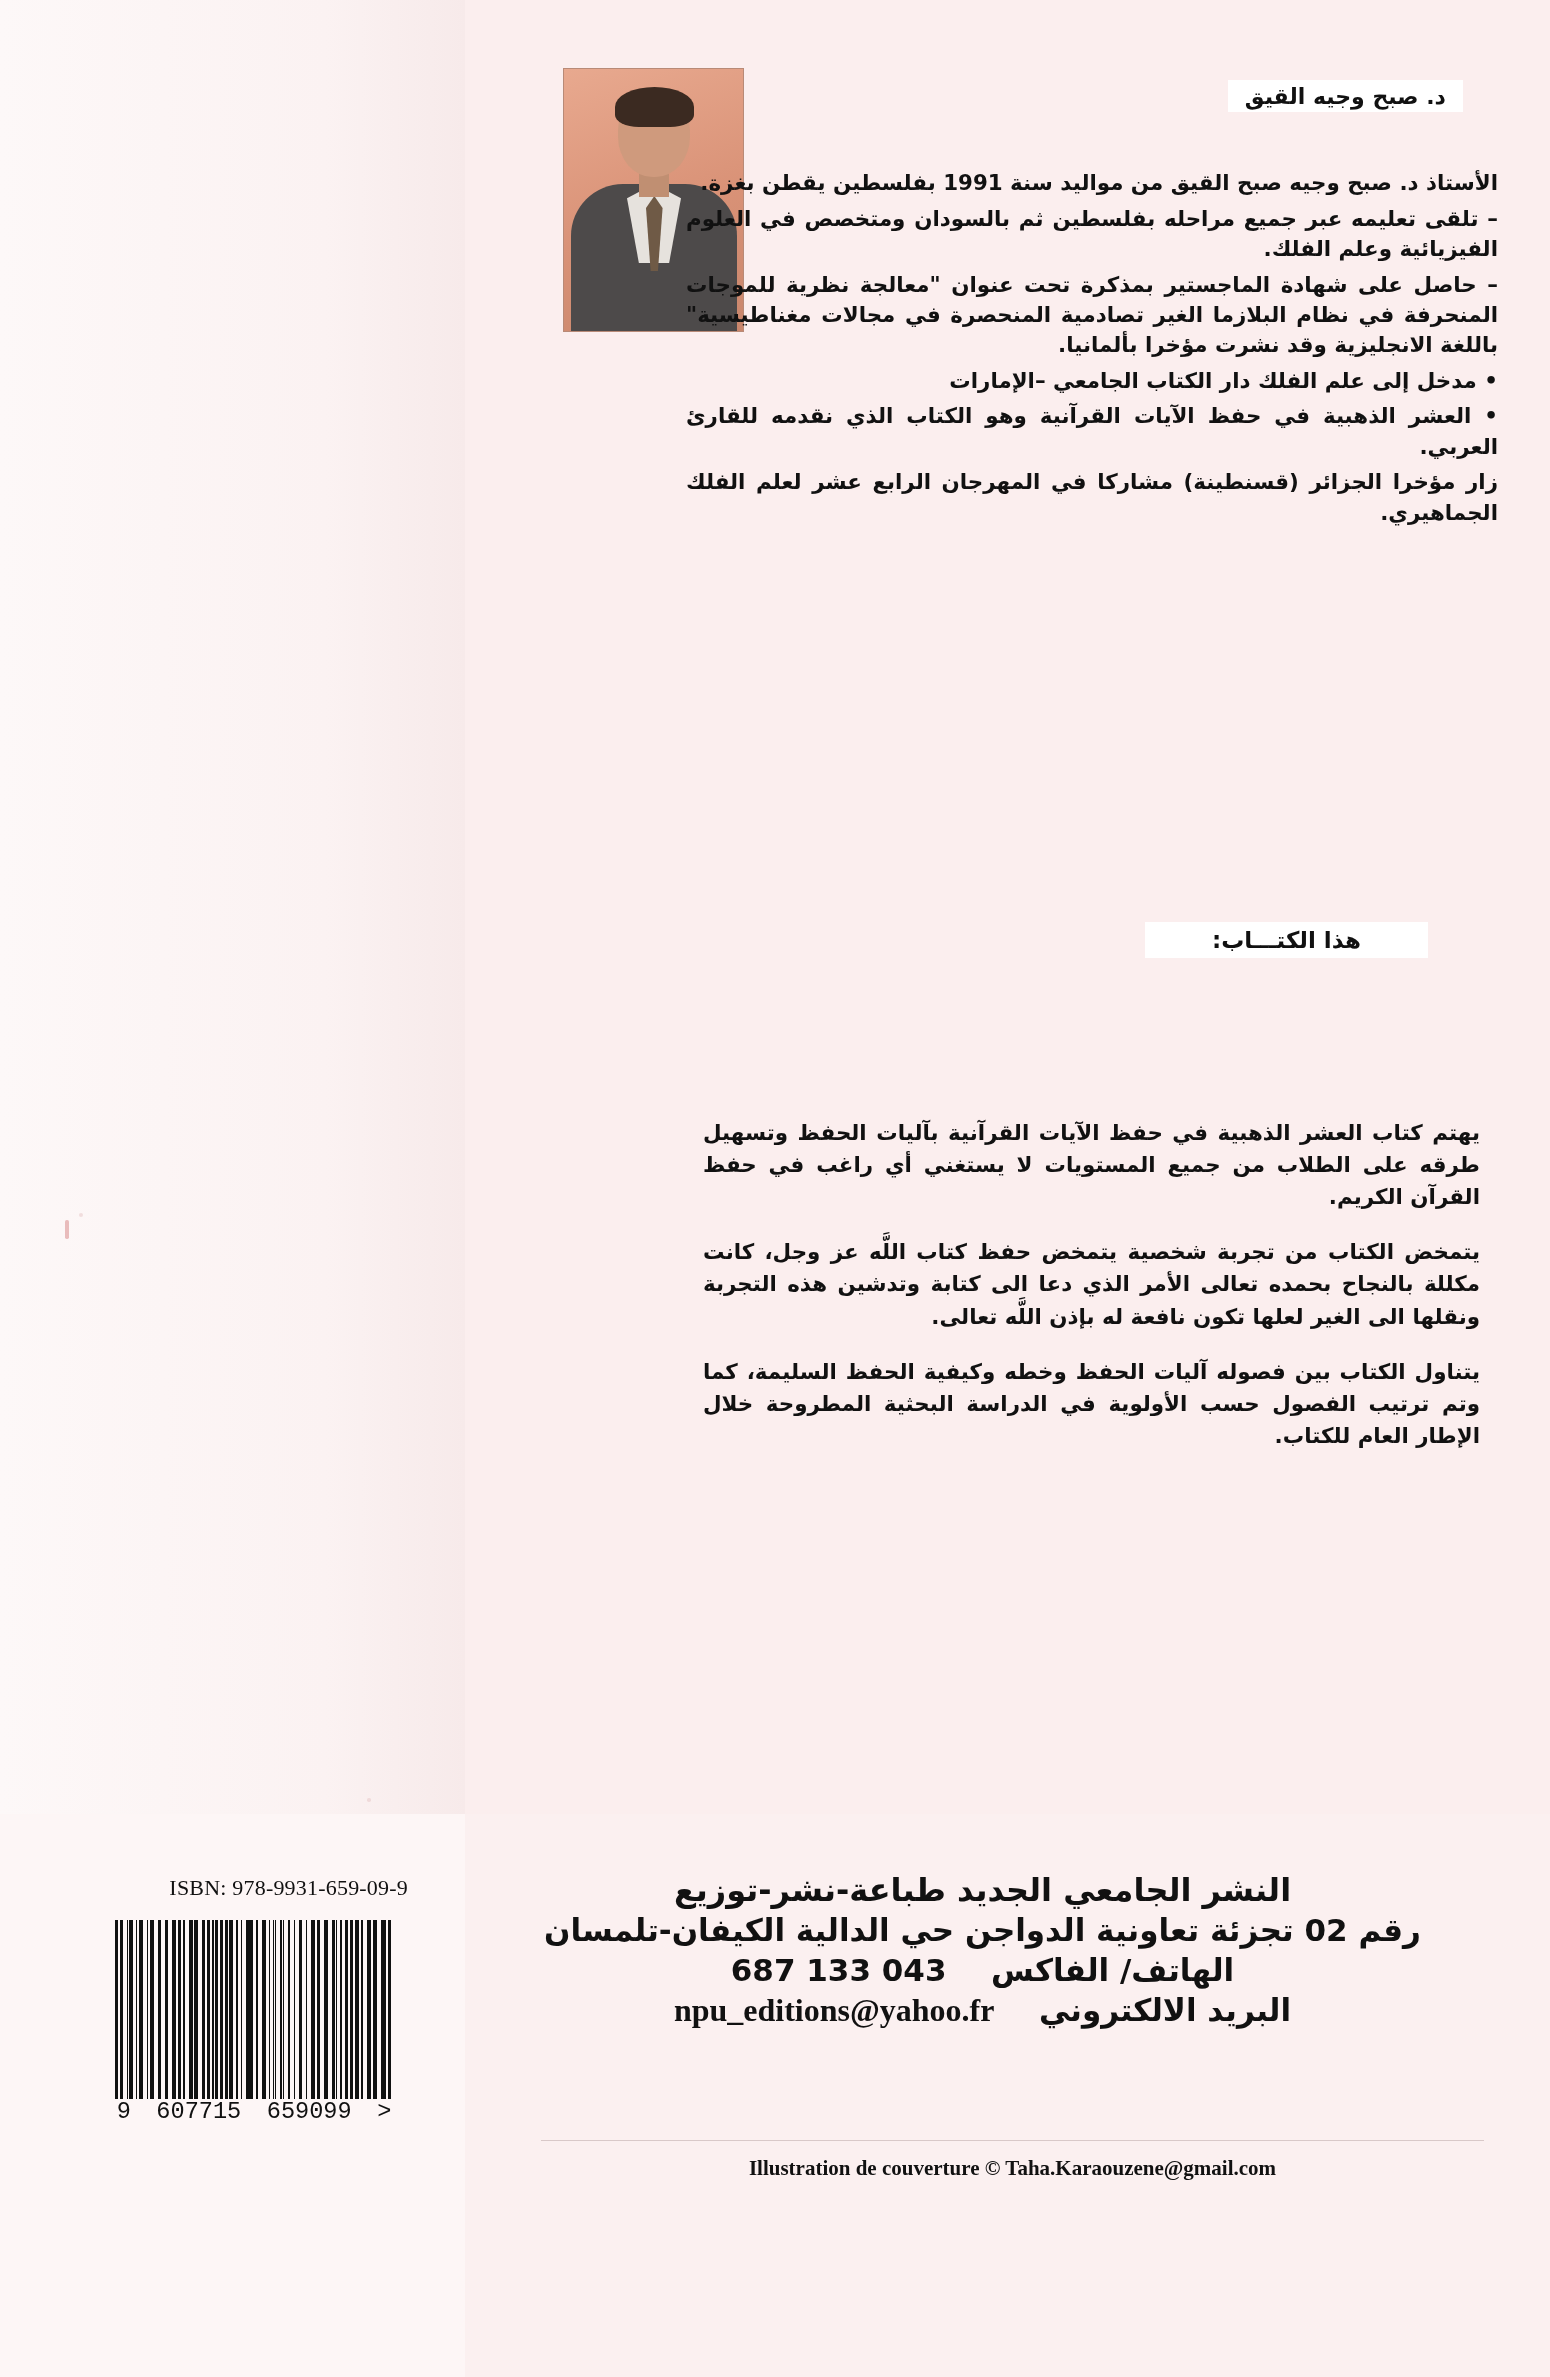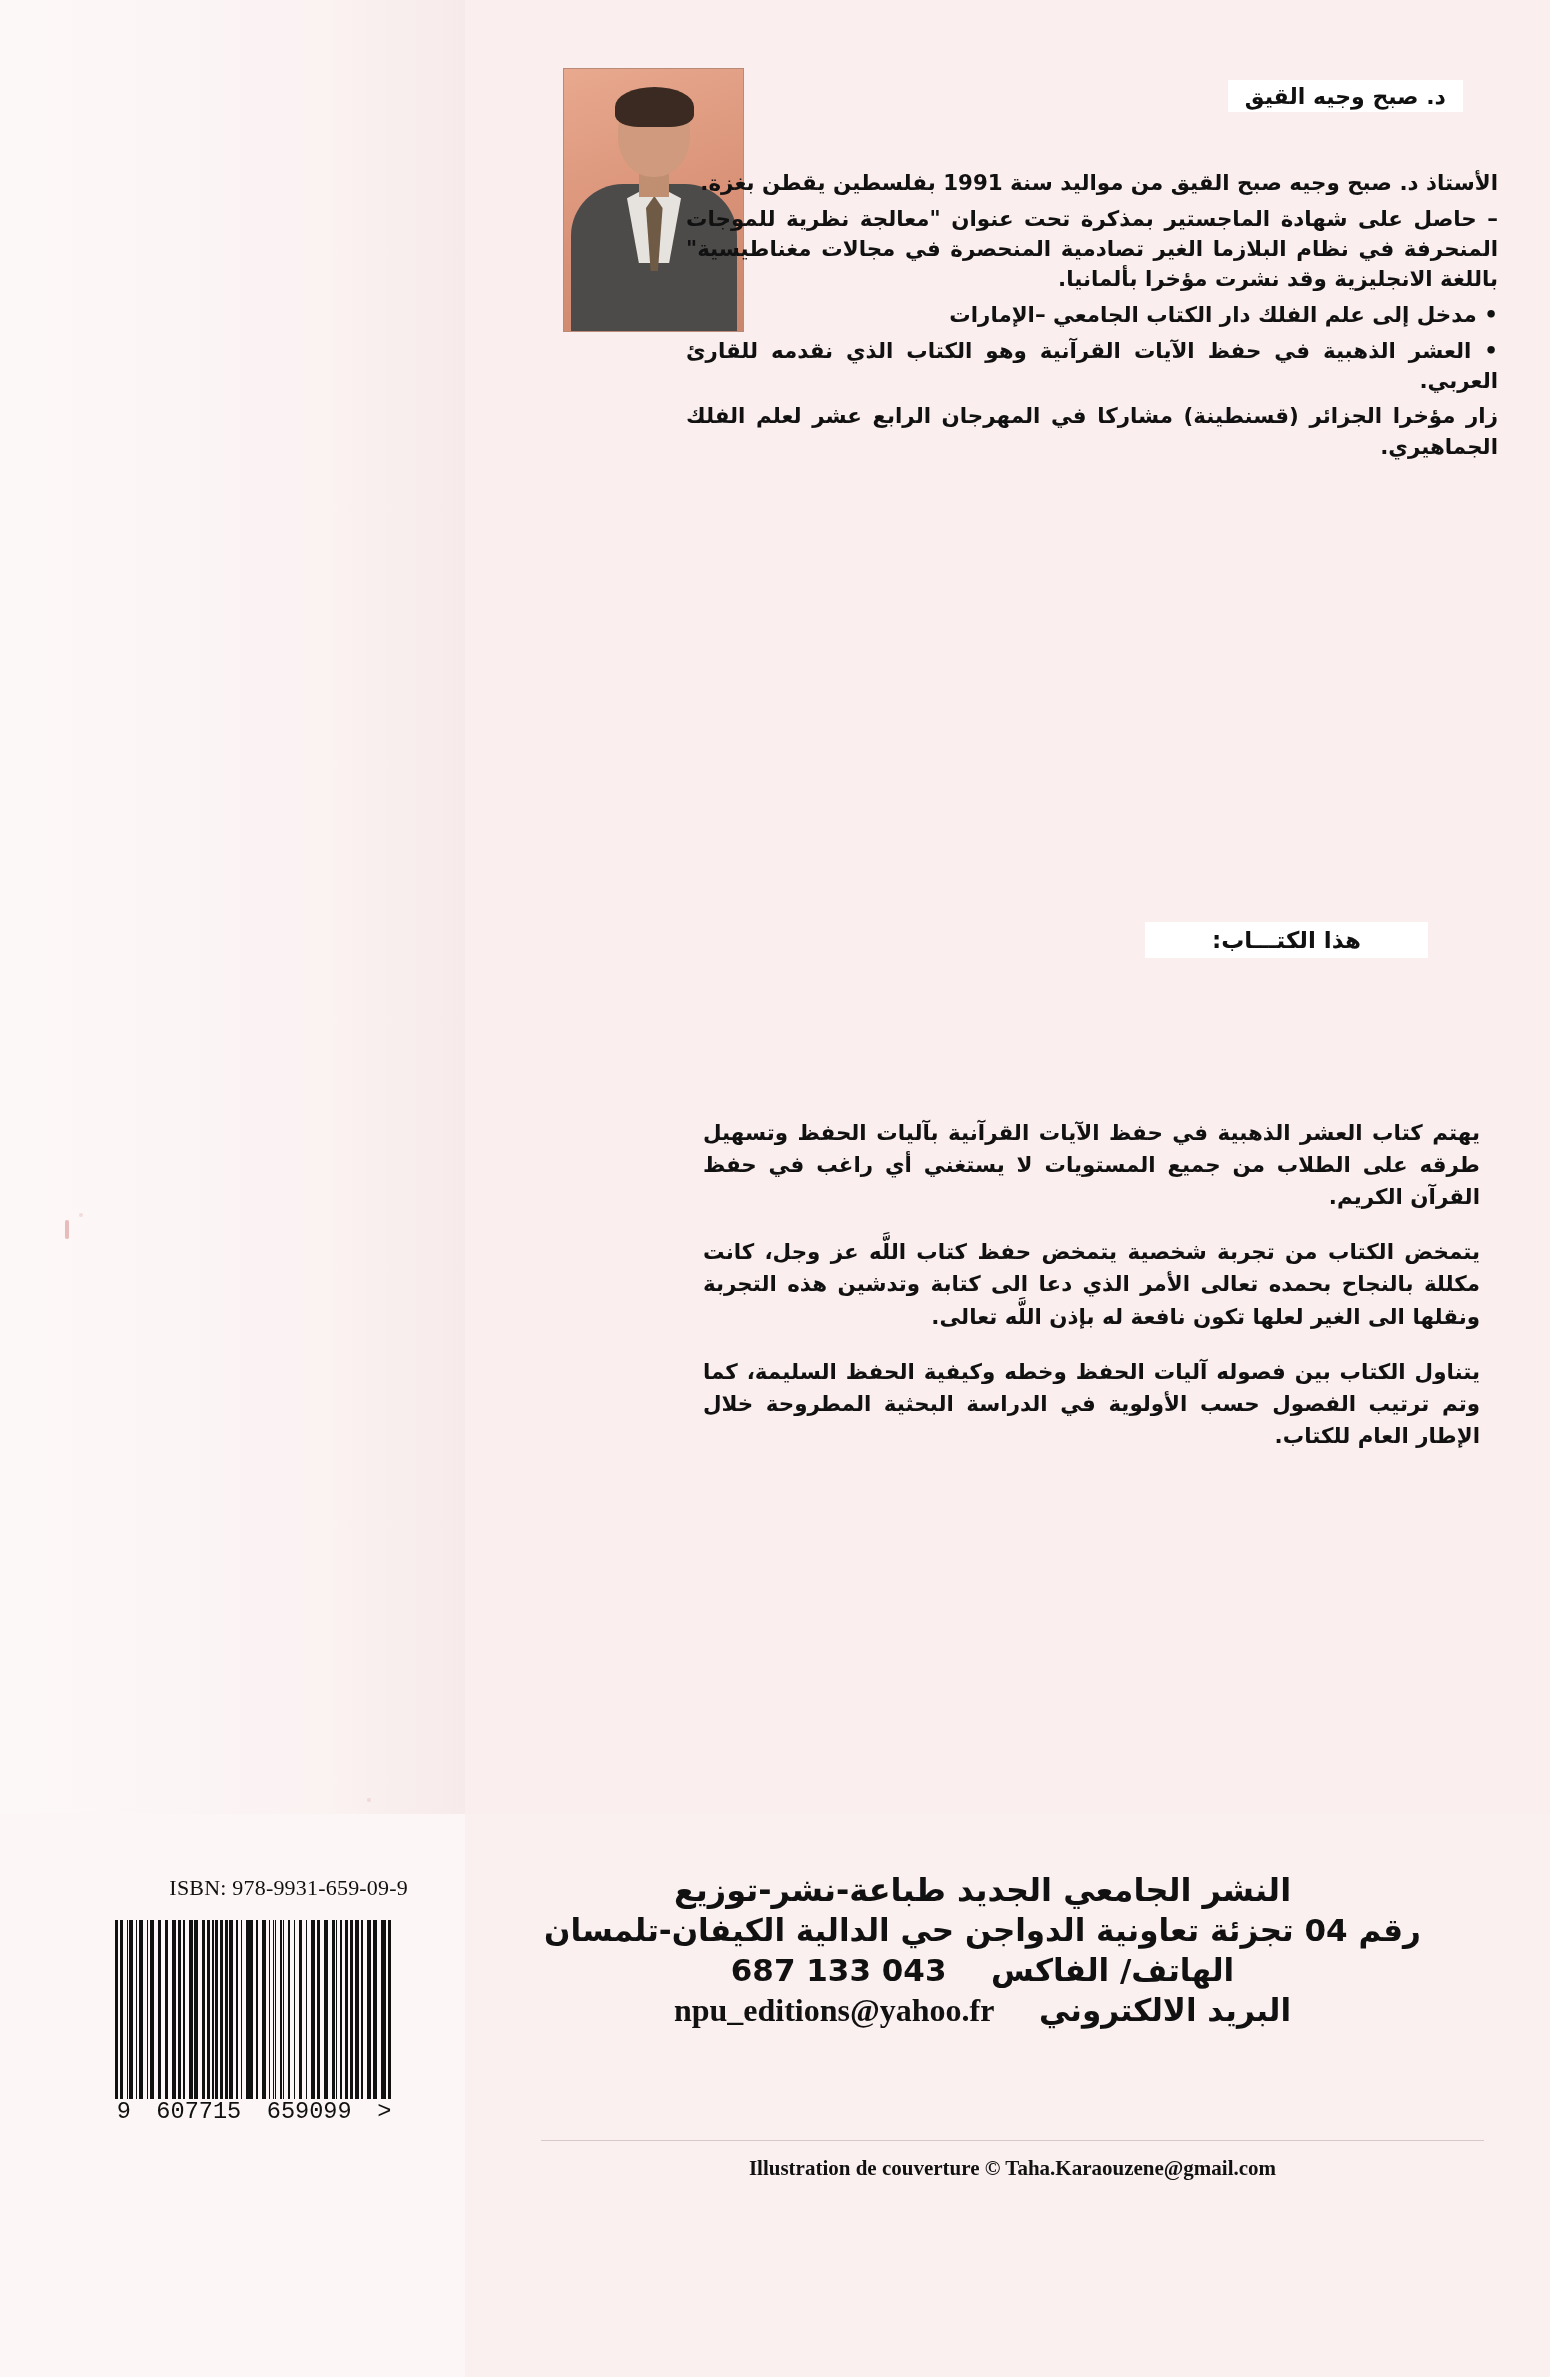--- a/index.html
+++ b/index.html
@@ -344,20 +344,21 @@
     <div class="photo-head"></div>
     <div class="photo-hair"></div>
   </div>
 
   <div class="name-banner">
     <div class="name-text">د. صبح وجيه القيق</div>
   </div>
 
   <div class="bio">
     <p>الأستاذ د. صبح وجيه صبح القيق من مواليد سنة 1991 بفلسطين يقطن بغزة.</p>
+    <p>– تلقى تعليمه عبر جميع مراحله بفلسطين ثم بالسودان ومتخصص في العلوم الفيزيائية وعلم الفلك.</p>
     <p>–  حاصل على شهادة الماجستير بمذكرة تحت عنوان "معالجة نظرية للموجات المنحرفة في نظام البلازما الغير تصادمية المنحصرة في مجالات مغناطيسية" باللغة الانجليزية وقد نشرت مؤخرا بألمانيا.</p>
     <p class="bullet">• مدخل إلى علم الفلك دار الكتاب الجامعي –الإمارات</p>
     <p class="bullet">• العشر الذهبية في حفظ الآيات القرآنية وهو الكتاب الذي نقدمه للقارئ العربي.</p>
     <p>زار مؤخرا الجزائر (قسنطينة) مشاركا في المهرجان الرابع عشر لعلم الفلك الجماهيري.</p>
   </div>
 
   <div class="book-banner">
     <div class="book-banner-text">هذا الكتـــاب:</div>
   </div>
 
@@ -478,21 +479,21 @@
     <div class="digits">
       <span>9</span>
       <span>607715</span>
       <span>659099</span>
       <span>&gt;</span>
     </div>
   </div>
 
   <div class="publisher">
     <div class="line l1">النشر الجامعي الجديد    طباعة-نشر-توزيع</div>
-    <div class="line l2">رقم 04 تجزئة تعاونية الدواجن حي الدالية الكيفان-تلمسان</div>
+    <div class="line l2">رقم 02 تجزئة تعاونية الدواجن حي الدالية الكيفان-تلمسان</div>
     <div class="line l3">
       <span>الهاتف/ الفاكس</span>
       <span style="display:inline-block;width:23px;"></span>
       <span>043 133  687</span>
     </div>
     <div class="line l4">
       <span>البريد الالكتروني</span>
       <span style="display:inline-block;width:23px;"></span>
       <span class="email">npu_editions@yahoo.fr</span>
     </div>

